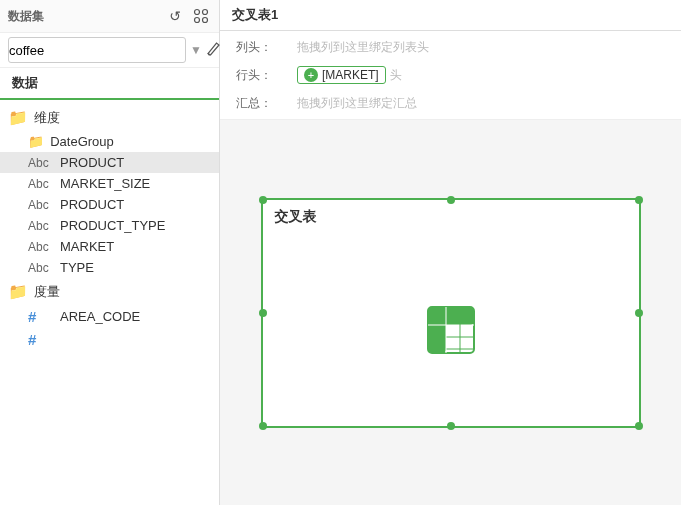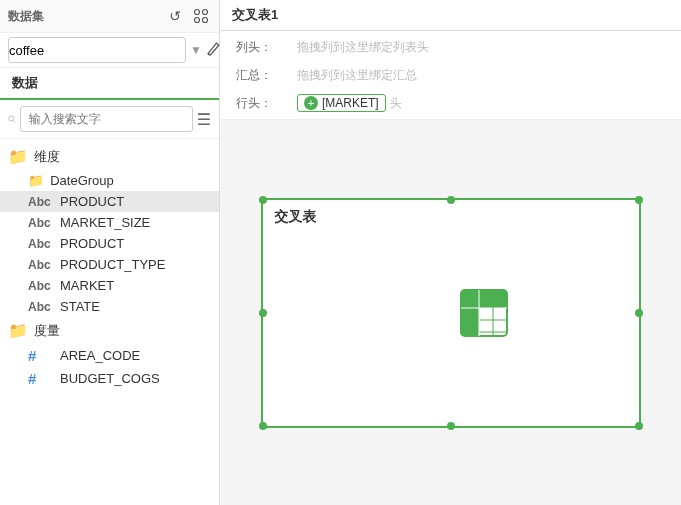--- a/index.html
+++ b/index.html
@@ -139,21 +139,21 @@
       color: #333;
       cursor: pointer;
     }
 
     .tree-item.selected {
       background: #e8e8e8;
     }
 
     .type-icon {
       font-size: 11px;
-      font-weight: bold;
+      font-weight: normal;
       color: #888;
       min-width: 26px;
       display: inline-block;
     }
 
     .type-icon.abc {
       color: #666;
     }
 
     .type-icon.date {
@@ -257,21 +257,21 @@
       padding: 20px;
     }
 
     .crosstab-canvas {
       border: 2px solid #4CAF50;
       background: #fff;
       width: 380px;
       height: 230px;
       position: relative;
       display: flex;
-      flex-direction: row;
+      flex-direction: column;
     }
 
     .canvas-corner-dot {
       position: absolute;
       width: 8px;
       height: 8px;
       background: #4CAF50;
       border-radius: 50%;
     }
     .canvas-corner-dot.tl { top: -4px; left: -4px; }
@@ -371,28 +371,20 @@
         <path d="M2 12.5L4.5 14 13 4 10.5 2 2 12.5Z" stroke="#555" stroke-width="1.2" fill="none"></path>
         <path d="M2 12.5L3.5 14.5" stroke="#555" stroke-width="1.2"></path>
       </svg>
     </span>
   </div>
 
   <div class="data-tab-area">
     <div class="data-tab">数据</div>
   </div>
 
-  <div class="search-area">
-    <svg width="14" height="14" viewBox="0 0 14 14" fill="none">
-      <circle cx="6" cy="6" r="4.5" stroke="#aaa" stroke-width="1.3"></circle>
-      <line x1="9.5" y1="9.5" x2="13" y2="13" stroke="#aaa" stroke-width="1.3"></line>
-    </svg>
-    <input class="search-input" type="text" placeholder="输入搜索文字" style="">
-    <span class="search-menu-icon">☰</span>
-  </div>
 
   <div class="tree-area">
 
     <div class="section-header">
       <span class="folder-icon">📁</span>
       <span>维度</span>
     </div>
 
     <div class="tree-item">
       <span class="folder-icon" style="font-size:13px;">📁</span>
@@ -420,71 +412,70 @@
       <span>PRODUCT_TYPE</span>
     </div>
 
     <div class="tree-item">
       <span class="type-icon abc" style="font-size:12px;color:#666;">Abc</span>
       <span>MARKET</span>
     </div>
 
     <div class="tree-item">
       <span class="type-icon abc" style="font-size:12px;color:#666;">Abc</span>
-      <span>STATE</span>
+      <span>TYPE</span>
     </div>
 
 
     <div class="section-header">
       <span class="folder-icon">📁</span>
       <span>度量</span>
     </div>
 
     <div class="tree-item">
       <span class="type-icon hash" style="font-size:15px;color:#4a90d9;font-weight:bold;">#</span>
       <span>AREA_CODE</span>
     </div>
 
     <div class="tree-item">
       <span class="type-icon hash" style="font-size:15px;color:#4a90d9;font-weight:bold;">#</span>
-      <span>BUDGET_COGS</span>
     </div>
   </div>
 </div>
 
 <div class="right-panel">
 
   <div class="crosstab-header">
     <span class="crosstab-title">交叉表1</span>
   </div>
 
   <div class="drop-zone-area">
 
     <div class="drop-row">
       <span class="drop-label">列头：</span>
       <div class="drop-zone">
         <span class="drop-hint">拖拽列到这里绑定列表头</span>
-      </div>
-    </div>
-
-    <div class="drop-row">
-      <span class="drop-label">汇总：</span>
-      <div class="drop-zone">
-        <span class="drop-hint">拖拽列到这里绑定汇总</span>
       </div>
     </div>
 
     <div class="drop-row">
       <span class="drop-label">行头：</span>
       <div class="drop-zone">
         <span class="field-tag">
           <span class="field-tag-plus">+</span>
           <span>[MARKET]</span>
         </span>
         <span class="drop-hint">头</span>
+      </div>
+    </div>
+
+    <div class="drop-row">
+      <span class="drop-label">汇总：</span>
+      <div class="drop-zone">
+        <span class="drop-hint">拖拽列到这里绑定汇总</span>
       </div>
     </div>
   </div>
 
   <div class="canvas-area">
     <div class="crosstab-canvas">
       <div class="canvas-corner-dot tl"></div>
       <div class="canvas-corner-dot tr"></div>
       <div class="canvas-corner-dot bl"></div>
       <div class="canvas-corner-dot br"></div>

